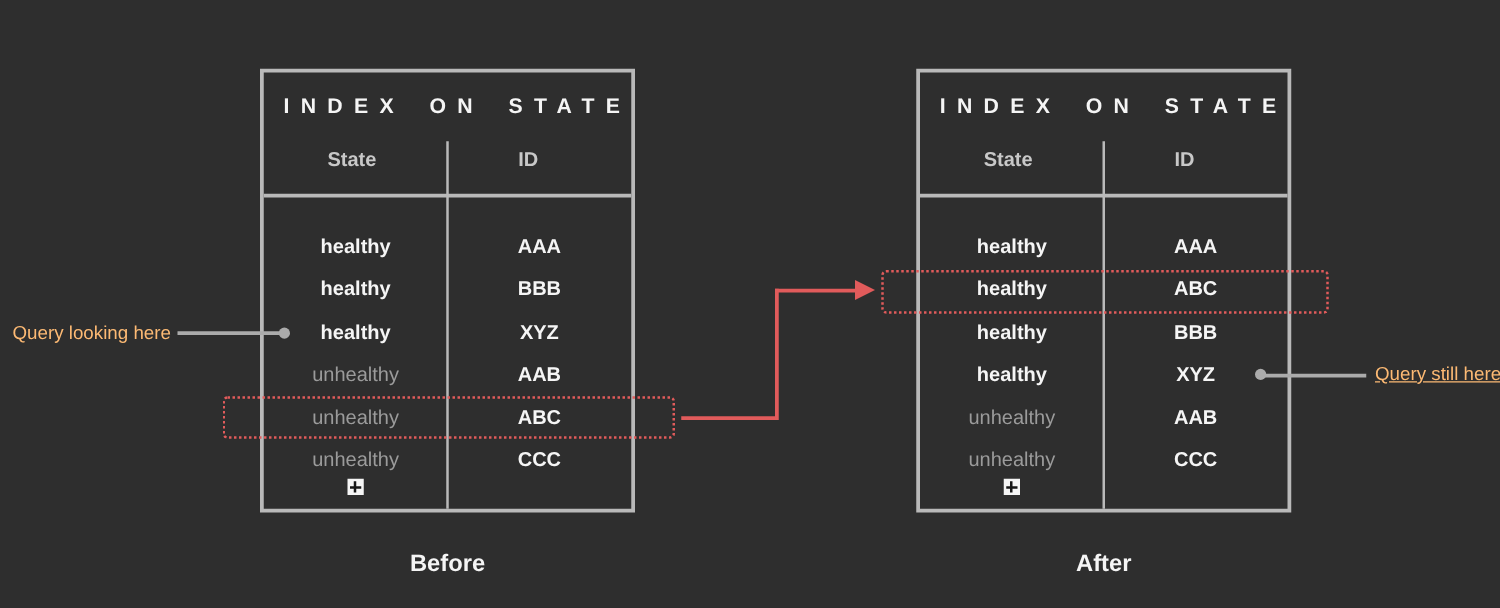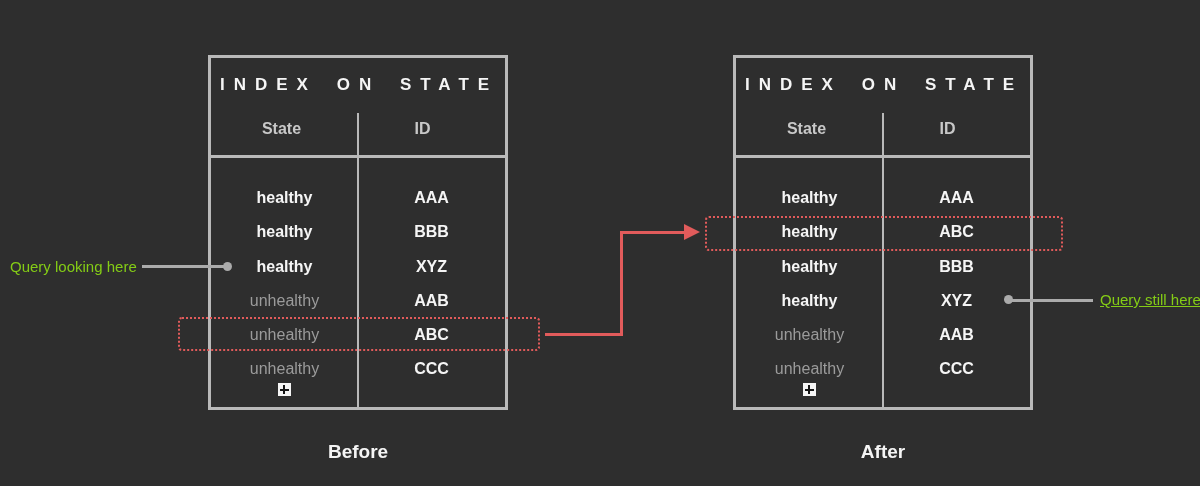--- a/index.html
+++ b/index.html
@@ -11,21 +11,21 @@
 
   
   .idx-table{
     position:absolute;top:55px;width:300px;height:355px;box-sizing:border-box;
     border:3px solid var(--table-border,#b9b9b9);
   }
   #table-before{left:208px;}
   #table-after{left:733px;}
 
   .tbl-title{
-    position:absolute;top:17px;left:0;right:0;text-align:left;
+    position:absolute;top:17px;left:0;right:0;text-align:right;
     color:var(--text-primary,#f5f5f5);font-weight:bold;font-size:17px;
     letter-spacing:9px;padding-left:9px;word-spacing:6px;white-space:nowrap;
   }
   .col-headers{position:absolute;top:62px;left:0;right:12px;display:flex;}
   .col-headers .col-h{
     flex:1;text-align:center;font-weight:bold;font-size:16px;
     color:var(--text-header,#c8c8c8);
   }
   .divider{
     position:absolute;top:55px;bottom:0;left:50%;width:2.5px;margin-left:-1.25px;
@@ -70,21 +70,21 @@
   #arrow-seg1{left:545px;top:333px;width:77px;height:3px;}
   #arrow-seg2{left:620px;top:231px;width:3px;height:105px;}
   #arrow-seg3{left:620px;top:231px;width:66px;height:3px;}
   #arrow-head{
     position:absolute;left:684px;top:224px;width:0;height:0;
     border-left:16px solid var(--accent-red,#e15b5b);
     border-top:8.5px solid transparent;border-bottom:8.5px solid transparent;
   }
 
   
-  .ann-text{position:absolute;color:#84cc16;font-size:15px;line-height:18px;white-space:nowrap;}
+  .ann-text{position:absolute;color:#fdba74;font-size:15px;line-height:18px;white-space:nowrap;}
   #ann-before-text{left:10px;top:258px;}
   #ann-after-text{left:1100px;top:291px;text-decoration:underline;}
   .ann-line{position:absolute;height:2.5px;background:var(--annotation-line,#ababab);}
   #ann-before-line{left:142px;top:265px;width:82px;}
   #ann-after-line{left:1008px;top:299px;width:85px;}
   .ann-dot{position:absolute;width:9px;height:9px;border-radius:50%;background:var(--annotation-line,#ababab);}
   #ann-before-dot{left:223px;top:262px;}
   #ann-after-dot{left:1004px;top:295px;}
 </style>
 </head>

